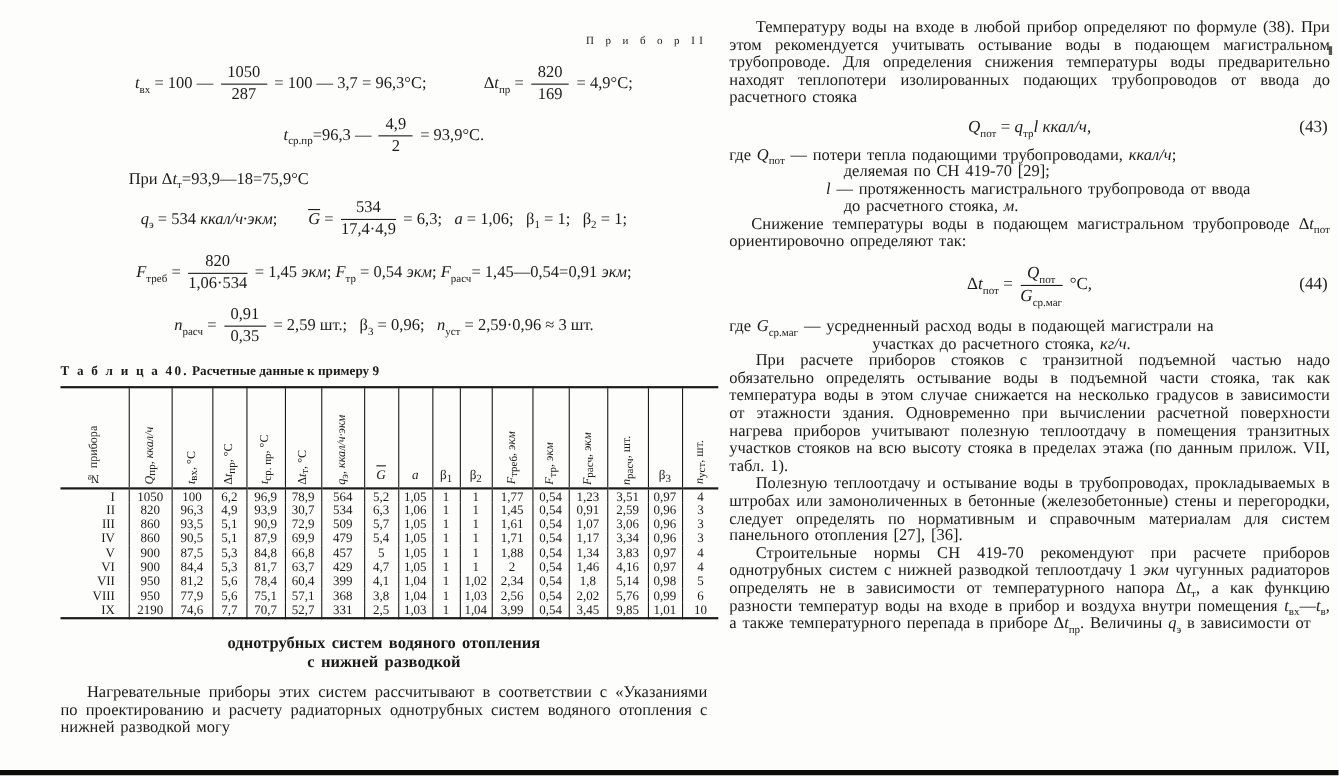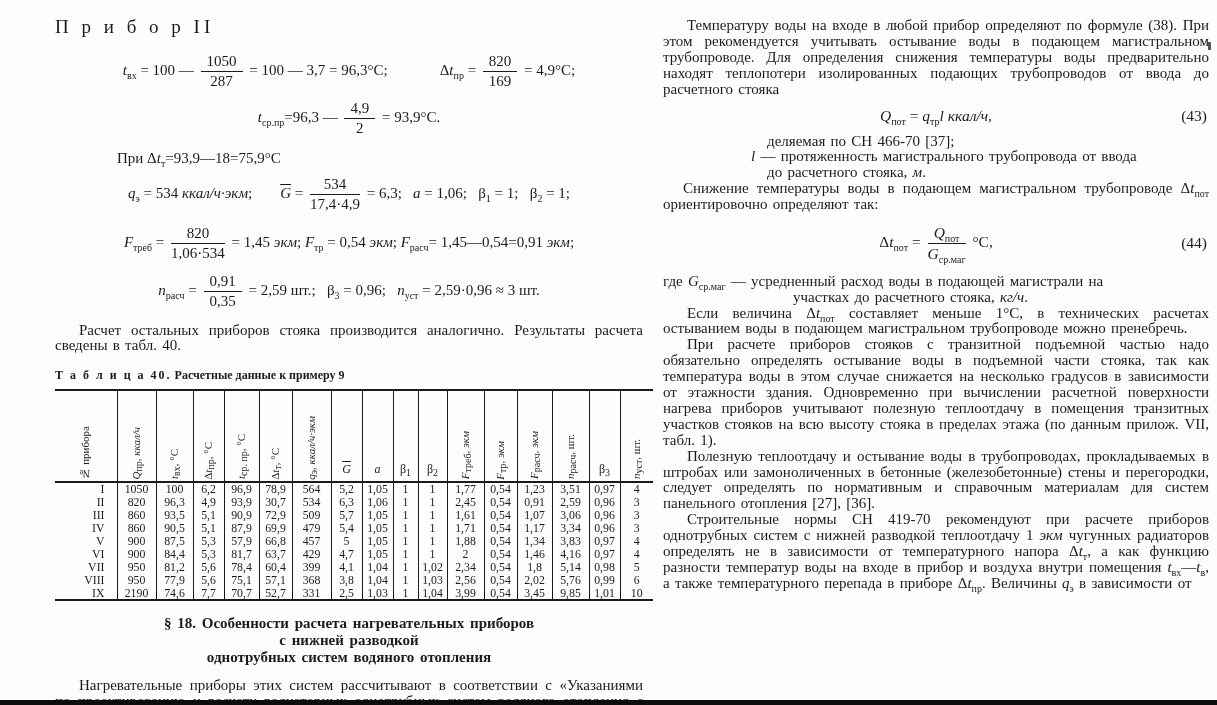--- a/index.html
+++ b/index.html
@@ -14,21 +14,21 @@
 
   
   .formula{font-size:15px;text-align:center;}
   .frac{display:inline-block;vertical-align:middle;text-align:center;margin:0 3px;line-height:1.15;}
   .frac .num{display:block;border-bottom:1px solid #1b1b1b;padding:0 6px 1px;}
   .frac .den{display:block;padding-top:1px;}
   .ovl{text-decoration:overline;}
   .gap{display:inline-block;width:52px;}
   .gap2{display:inline-block;width:28px;}
   sub{font-size:10px;line-height:0;}
-  .lead-heading{text-align:left;font-size:19px;letter-spacing:4px;margin-top:0;}
+  .lead-heading{text-align:right;font-size:10px;letter-spacing:4px;margin-top:16px;}
   .f-mt14{margin-top:15px;} .f-mt8{margin-top:9px;} .f-mt10{margin-top:11px;} .f-mt12{margin-top:13px;}
   .f-left{text-align:left;padding-left:62px;}
 
   
   .par{font-size:15px;line-height:15.9px;text-align:justify;text-indent:24px;word-spacing:1.5px;}
   .mt12{margin-top:12px;} .mt2{margin-top:2px;}
 
   
   .tbl-caption{font-size:12px;margin-top:14px;}
   .tbl-caption .cap-label{letter-spacing:2px;font-weight:bold;}
@@ -65,21 +65,20 @@
 
   <div class="lead-heading">П р и б о р II</div>
 
   <div class="formula f-mt14"><i>t</i><sub>вх</sub> = 100 — <span class="frac"><span class="num">1050</span><span class="den">287</span></span> = 100 — 3,7 = 96,3°C;<span class="gap"></span>Δ<i>t</i><sub>пр</sub> = <span class="frac"><span class="num">820</span><span class="den">169</span></span> = 4,9°C;</div>
   <div class="formula f-mt8"><i>t</i><sub>ср.пр</sub>=96,3 — <span class="frac"><span class="num">4,9</span><span class="den">2</span></span> = 93,9°C.</div>
   <div class="formula f-mt12 f-left">При Δ<i>t</i><sub>т</sub>=93,9—18=75,9°C</div>
   <div class="formula f-mt8"><i>q</i><sub>э</sub> = 534 <i>ккал/ч·экм</i>;<span class="gap2"></span><i class="ovl">G</i> = <span class="frac"><span class="num">534</span><span class="den">17,4·4,9</span></span> = 6,3;&nbsp;&nbsp; <i>a</i> = 1,06;&nbsp;&nbsp; β<sub>1</sub> = 1;&nbsp;&nbsp; β<sub>2</sub> = 1;</div>
   <div class="formula f-mt10"><i>F</i><sub>треб</sub> = <span class="frac"><span class="num">820</span><span class="den">1,06·534</span></span> = 1,45 <i>экм</i>; <i>F</i><sub>тр</sub> = 0,54 <i>экм</i>; <i>F</i><sub>расч</sub>= 1,45—0,54=0,91 <i>экм</i>;</div>
   <div class="formula f-mt10"><i>n</i><sub>расч</sub> = <span class="frac"><span class="num">0,91</span><span class="den">0,35</span></span> = 2,59 шт.;&nbsp;&nbsp; β<sub>3</sub> = 0,96;&nbsp;&nbsp; <i>n</i><sub>уст</sub> = 2,59·0,96 ≈ 3 шт.</div>
 
-  <div class="par mt12">Расчет остальных приборов стояка производится аналогично. Результаты расчета сведены в табл. 40.</div>
 
   <div class="tbl-caption">
     <span class="cap-label">Т а б л и ц а  40.</span>
     <span class="cap-text">Расчетные данные к примеру 9</span>
   </div>
 
   <table class="t40">
     <colgroup>
       <col style="width:62px">
         <col style="width:39px">
@@ -179,21 +178,21 @@
           <td>820</td>
           <td>96,3</td>
           <td>4,9</td>
           <td>93,9</td>
           <td>30,7</td>
           <td>534</td>
           <td>6,3</td>
           <td>1,06</td>
           <td>1</td>
           <td>1</td>
-          <td>2,45</td>
+          <td>1,45</td>
           <td>0,54</td>
           <td>0,91</td>
           <td>2,59</td>
           <td>0,96</td>
           <td>3</td>
         </tr>
         <tr>
           <td class="rom">III</td>
           <td>860</td>
           <td>93,5</td>
@@ -229,21 +228,21 @@
           <td>1,17</td>
           <td>3,34</td>
           <td>0,96</td>
           <td>3</td>
         </tr>
         <tr>
           <td class="rom">V</td>
           <td>900</td>
           <td>87,5</td>
           <td>5,3</td>
-          <td>57,9</td>
+          <td>84,8</td>
           <td>66,8</td>
           <td>457</td>
           <td>5</td>
           <td>1,05</td>
           <td>1</td>
           <td>1</td>
           <td>1,88</td>
           <td>0,54</td>
           <td>1,34</td>
           <td>3,83</td>
@@ -323,51 +322,50 @@
           <td>0,54</td>
           <td>3,45</td>
           <td>9,85</td>
           <td>1,01</td>
           <td>10</td>
         </tr>
       </tbody>
   </table>
 
   <div class="sec-heading" id="sec18">
-      <div>§ 18. Особенности расчета нагревательных приборов</div>
+      <div>однотрубных систем водяного отопления</div>
       <div>с нижней разводкой</div>
-      <div>однотрубных систем водяного отопления</div>
     </div>
 
   <div class="par mt12">Нагревательные приборы этих систем рассчитывают в соответствии с «Указаниями по проектированию и расчету радиаторных однотрубных систем водяного отопления с нижней разводкой могу</div>
 </div>
 
 <div class="col col-right">
 
   <div class="par mt2">Температуру воды на входе в любой прибор определяют по формуле (38). При этом рекомендуется учитывать остывание воды в подающем магистральном трубопроводе. Для определения снижения температуры воды предварительно находят теплопотери изолированных подающих трубопроводов от ввода до расчетного стояка</div>
 
   <div class="eq">
     <span><i>Q</i><sub>пот</sub> = <i>q</i><sub>тр</sub><i>l</i> <i>ккал/ч</i>,</span>
     <span class="eqnum">(43)</span>
   </div>
 
-  <div class="where ind2">деляемая по СН 466-70 [37];</div>
+  <div class="where">где <i>Q</i><sub>пот</sub> — потери тепла подающими трубопроводами, <i>ккал/ч</i>;</div>
+  <div class="where ind2">деляемая по СН 419-70 [29];</div>
   <div class="where ind3"><i>l</i> — протяженность магистрального трубопровода от ввода</div>
   <div class="where ind2">до расчетного стояка, <i>м</i>.</div>
 
   <div class="par" style="text-indent:20px;">Снижение температуры воды в подающем магистральном трубопроводе Δ<i>t</i><sub>пот</sub> ориентировочно определяют так:</div>
 
   <div class="eq" style="margin:11px 0;">
     <span>Δ<i>t</i><sub>пот</sub> = <span class="frac"><span class="num"><i>Q</i><sub>пот</sub></span><span class="den"><i>G</i><sub>ср.маг</sub></span></span> °C,</span>
     <span class="eqnum">(44)</span>
   </div>
 
   <div class="where">где <i>G</i><sub>ср.маг</sub> — усредненный расход воды в подающей магистрали на</div>
   <div class="where ind4">участках до расчетного стояка, <i>кг/ч</i>.</div>
 
-  <div class="par">Если величина Δ<i>t</i><sub>пот</sub> составляет меньше 1°C, в технических расчетах остыванием воды в подающем магистральном трубопроводе можно пренебречь.</div>
   <div class="par">При расчете приборов стояков с транзитной подъемной частью надо обязательно определять остывание воды в подъемной части стояка, так как температура воды в этом случае снижается на несколько градусов в зависимости от этажности здания. Одновременно при вычислении расчетной поверхности нагрева приборов учитывают полезную теплоотдачу в помещения транзитных участков стояков на всю высоту стояка в пределах этажа (по данным прилож. VII, табл. 1).</div>
   <div class="par">Полезную теплоотдачу и остывание воды в трубопроводах, прокладываемых в штробах или замоноличенных в бетонные (железобетонные) стены и перегородки, следует определять по нормативным и справочным материалам для систем панельного отопления [27], [36].</div>
   <div class="par">Строительные нормы СН 419-70 рекомендуют при расчете приборов однотрубных систем с нижней разводкой теплоотдачу 1 <i>экм</i> чугунных радиаторов определять не в зависимости от температурного напора Δ<i>t</i><sub>т</sub>, а как функцию разности температур воды на входе в прибор и воздуха внутри помещения <i>t</i><sub>вх</sub>—<i>t</i><sub>в</sub>, а также температурного перепада в приборе Δ<i>t</i><sub>пр</sub>. Величины <i>q</i><sub>э</sub> в зависимости от</div>
 </div>
 
 <div class="scan-bar-bottom"></div>
 <div class="scan-speck"></div>
 
 </body></html>

